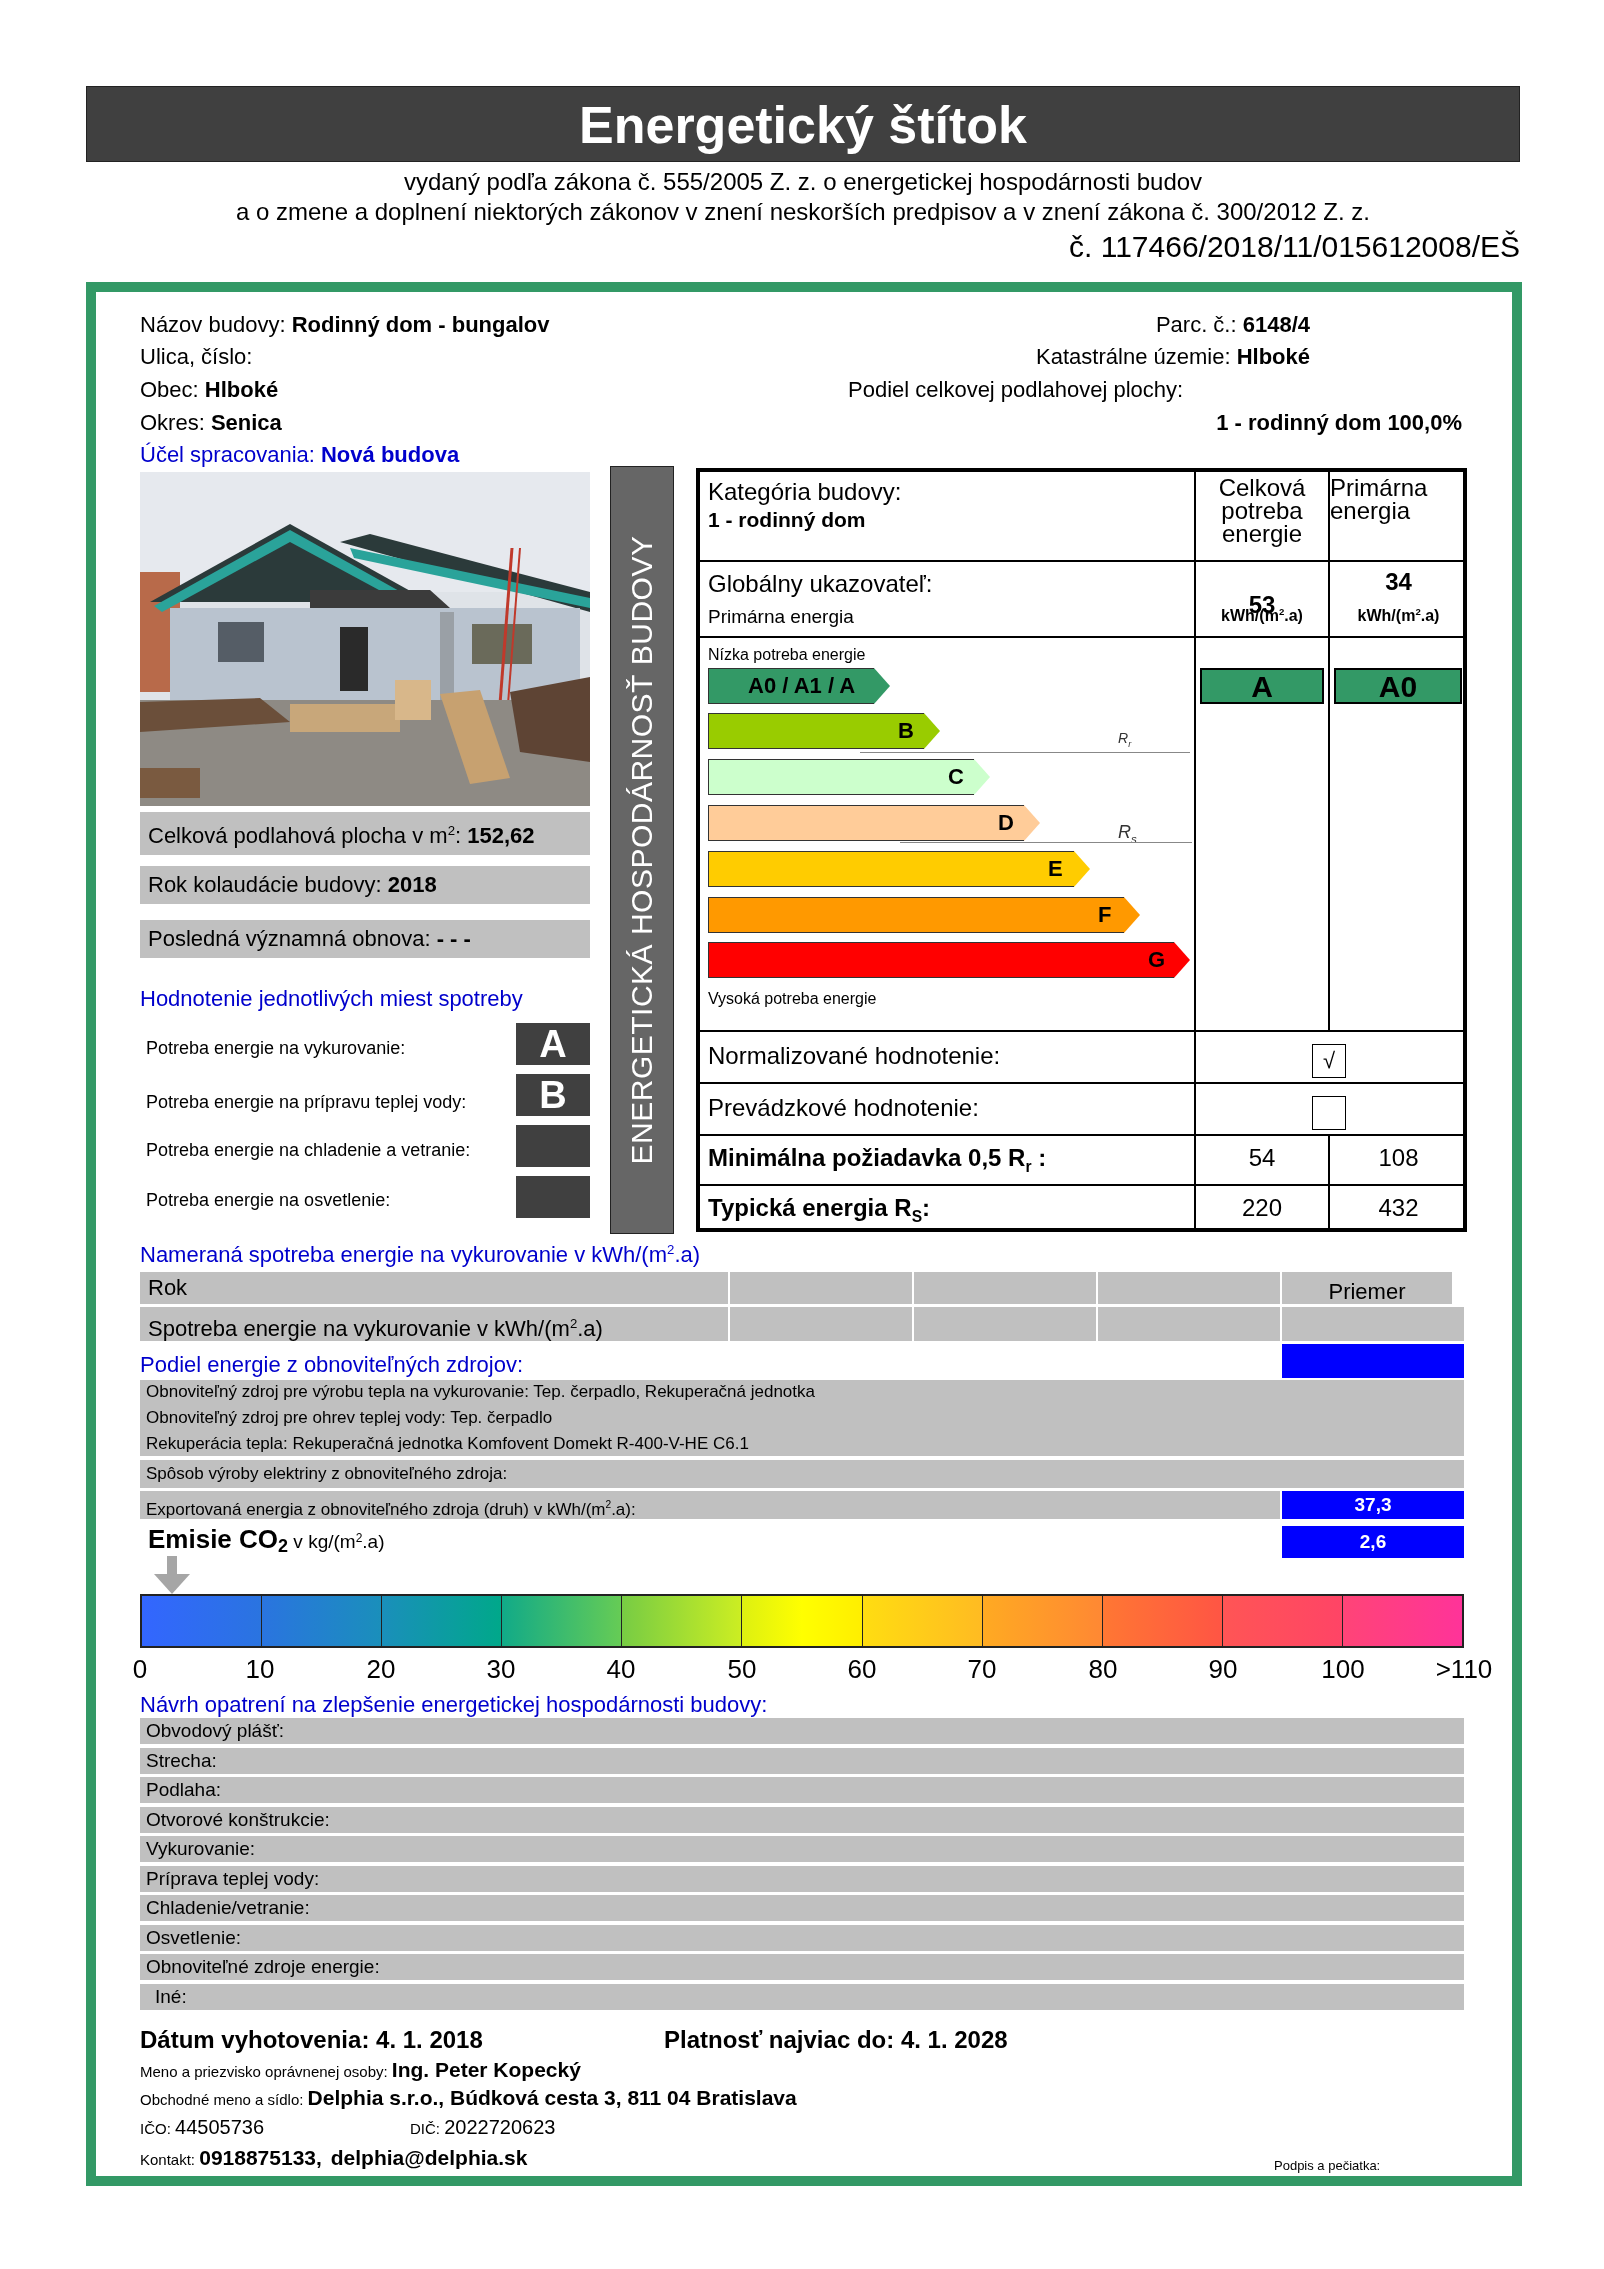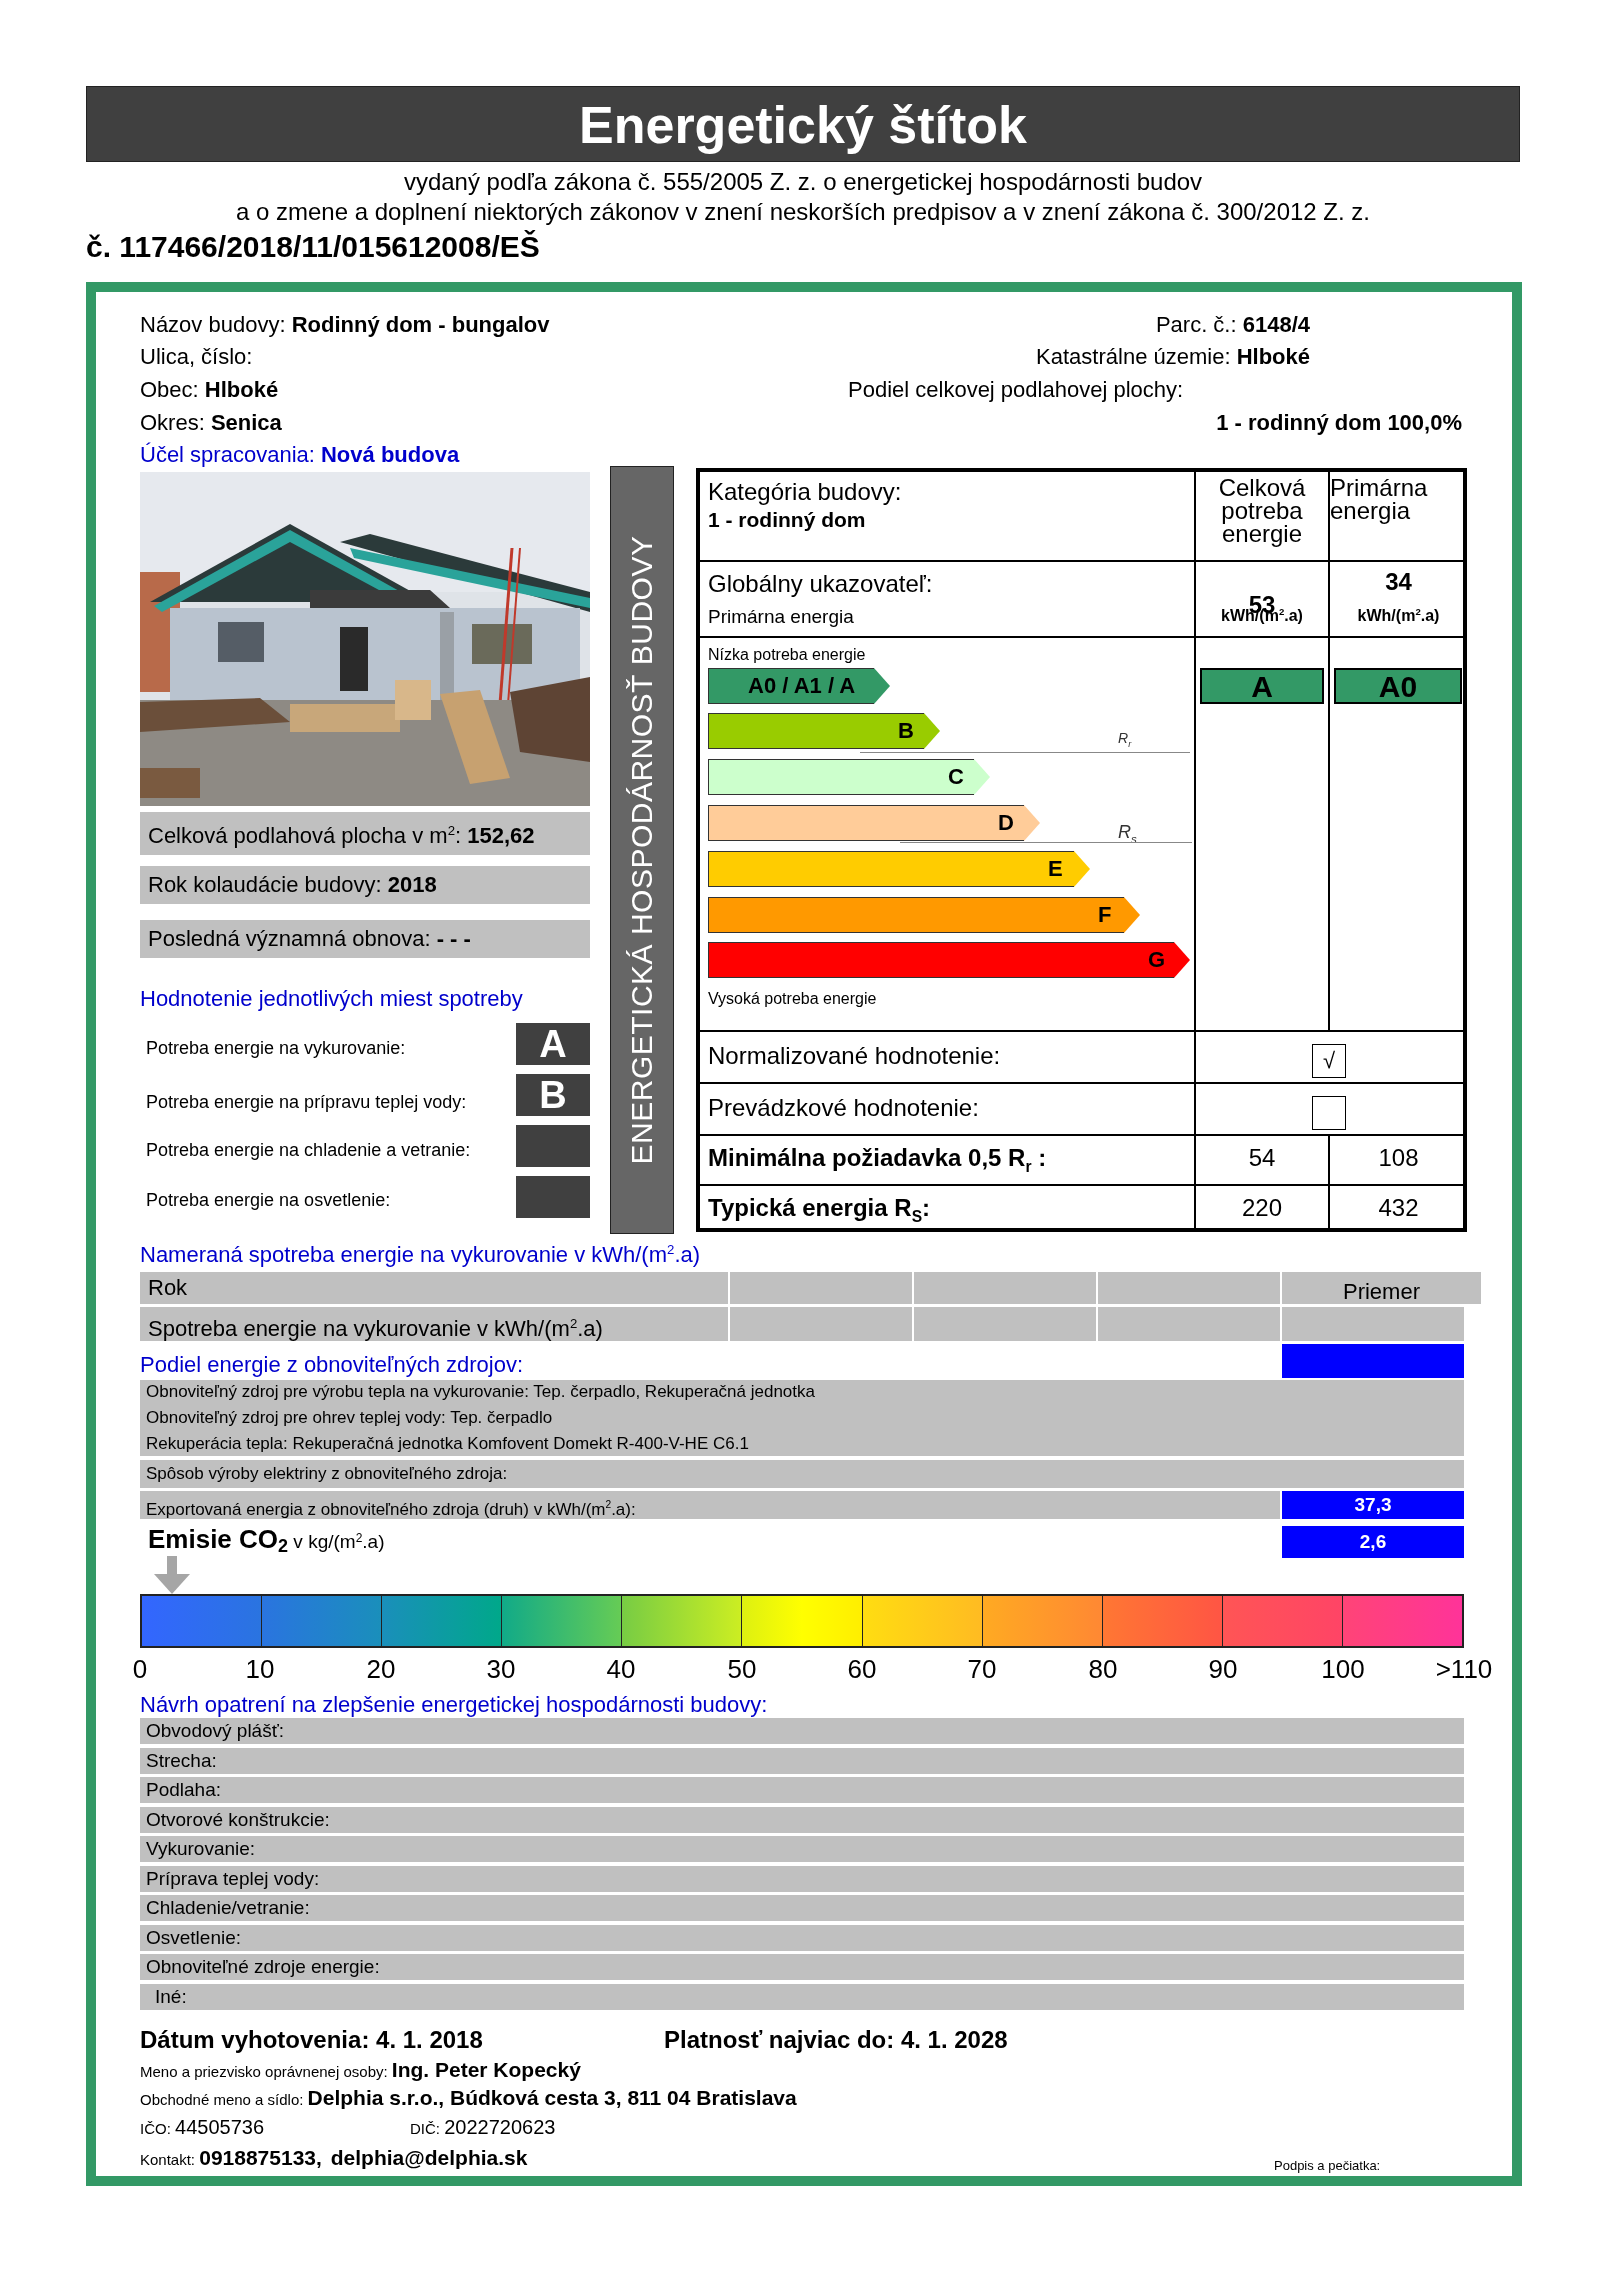--- a/index.html
+++ b/index.html
@@ -2,21 +2,21 @@
 <html><head>
 <meta charset="utf-8">
 <style>
   * { box-sizing: border-box; margin: 0; padding: 0; }
   html, body { width: 1604px; height: 2269px; background: #fff; }
   body { position: relative; font-family: "Liberation Sans", sans-serif; color: #000; }
   .abs { position: absolute; }
   .title-bar { left: 86px; top: 86px; width: 1434px; height: 76px; background: #404040; border: 1px solid #222;
     color: #fff; font-weight: bold; font-size: 52px; text-align: center; line-height: 76px; }
   .subtitle { left: 86px; width: 1434px; text-align: center; font-size: 24px; }
-  .docnum { left: 86px; width: 1434px; text-align: left; font-size: 30px; font-weight: bold; }
+  .docnum { left: 86px; width: 1434px; text-align: right; font-size: 30px; font-weight: normal; }
   .frame { left: 86px; top: 282px; width: 1436px; height: 1904px; border: 10px solid #339966; }
   .lbl { font-size: 22px; white-space: nowrap; }
   .lbl b { font-weight: bold; }
   .blue { color: #0000cc; }
   .photo { left: 140px; top: 472px; width: 450px; height: 334px; overflow: hidden; }
   .grey-box { background: #c0c0c0; font-size: 22px; padding-left: 8px; line-height: 38px; white-space: nowrap; }
   .rating-row { font-size: 18px; white-space: nowrap; }
   .rbox { background: #404040; color: #fff; font-weight: bold; font-size: 38px; text-align: center; line-height: 42px; width: 74px; height: 42px; }
   .vert { left: 610px; top: 466px; width: 64px; height: 768px; background: #666; border: 1px solid #222; }
   .vert span { position: absolute; left: 50%; top: 50%; transform: translate(-50%, -50%) rotate(-90deg);
@@ -218,21 +218,21 @@
   <div class="cell-text" style="left:496px;width:132px;top:722px;text-align:center;font-size:24px;">220</div>
   <div class="cell-text" style="left:630px;width:137px;top:722px;text-align:center;font-size:24px;">432</div>
 </div>
 
 <div class="abs lbl blue" style="left:140px;top:1242px;"><span>Nameraná spotreba energie na vykurovanie v kWh/(m</span><sup>2</sup><span>.a)</span></div>
 
 <div class="gtable-cell" style="left:140px;top:1272px;width:588px;height:32px;font-size:22px;padding-left:8px;line-height:32px;">Rok</div>
 <div class="gtable-cell" style="left:730px;top:1272px;width:182px;height:32px;"></div>
 <div class="gtable-cell" style="left:914px;top:1272px;width:182px;height:32px;"></div>
 <div class="gtable-cell" style="left:1098px;top:1272px;width:182px;height:32px;"></div>
-<div class="gtable-cell" style="left:1282px;top:1272px;width:199px;height:32px;font-size:22px;text-align:center;line-height:40px;">Priemer</div>
+<div class="gtable-cell" style="left:1282px;top:1272px;width:170px;height:32px;font-size:22px;text-align:center;line-height:40px;">Priemer</div>
 
 <div class="gtable-cell" style="left:140px;top:1307px;width:588px;height:34px;font-size:22px;padding-left:8px;line-height:34px;"><span>Spotreba energie na vykurovanie v kWh/(m</span><sup>2</sup><span>.a)</span></div>
 <div class="gtable-cell" style="left:730px;top:1307px;width:182px;height:34px;"></div>
 <div class="gtable-cell" style="left:914px;top:1307px;width:182px;height:34px;"></div>
 <div class="gtable-cell" style="left:1098px;top:1307px;width:182px;height:34px;"></div>
 <div class="gtable-cell" style="left:1282px;top:1307px;width:182px;height:34px;"></div>
 
 <div class="abs lbl blue" style="left:140px;top:1352px;">Podiel energie z obnoviteľných zdrojov:</div>
 <div class="bluebox" style="left:1282px;top:1344px;width:182px;height:34px;line-height:34px;"></div>
 

